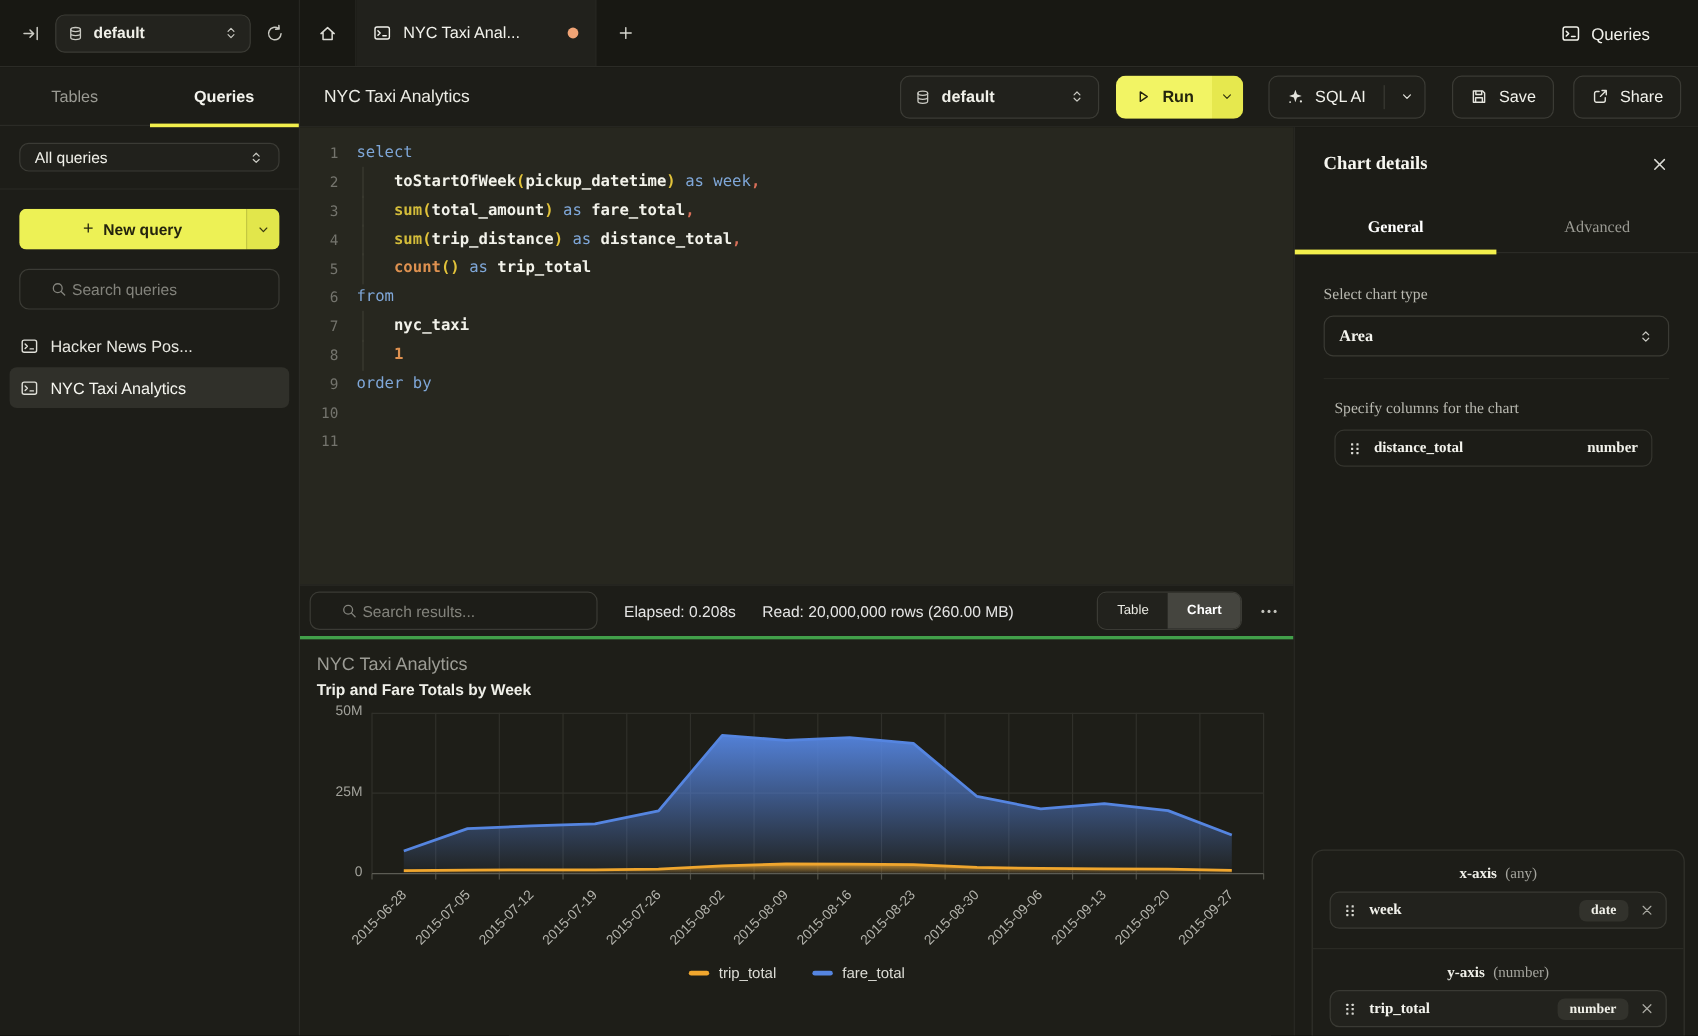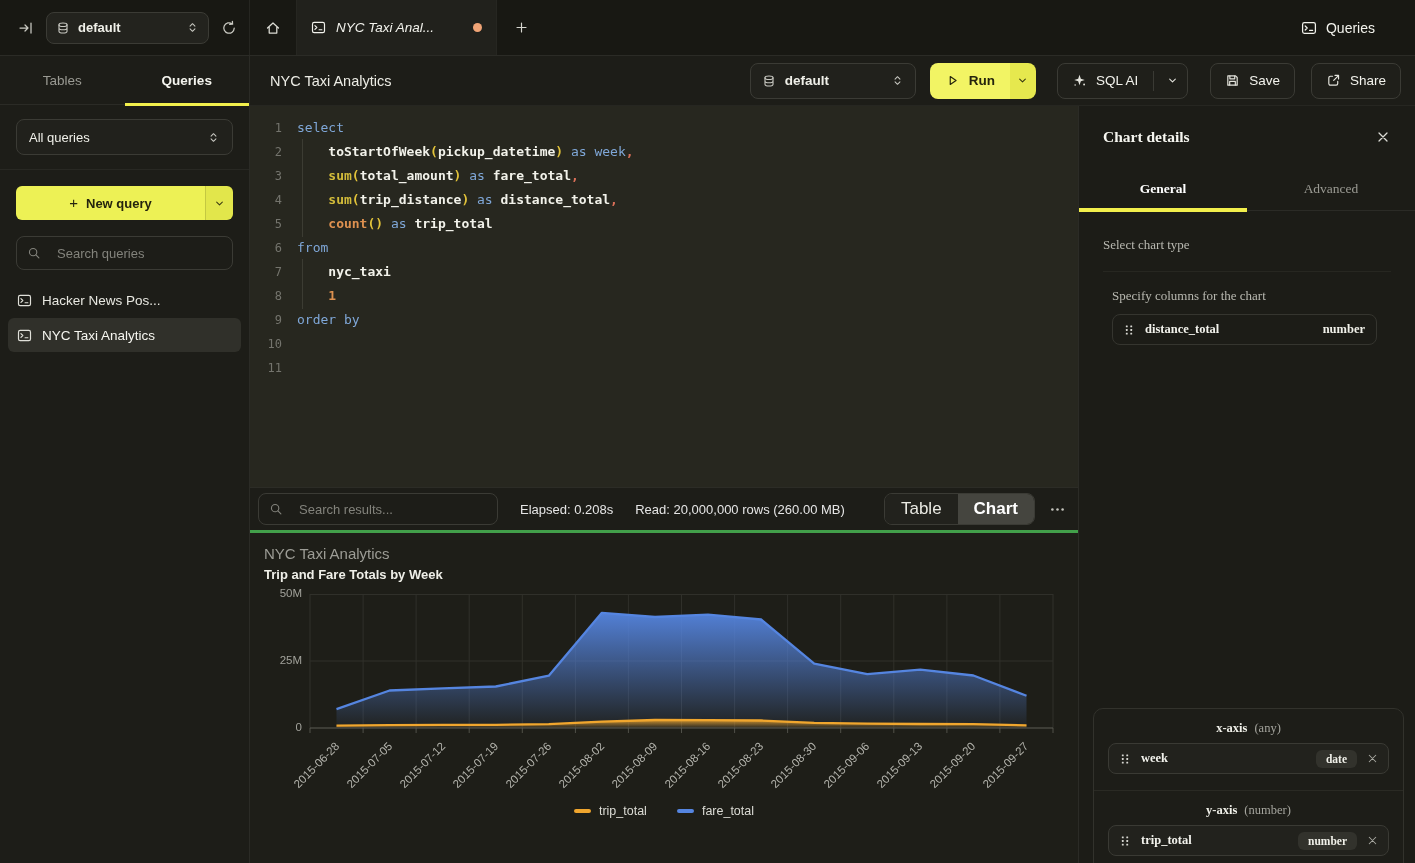--- a/index.html
+++ b/index.html
@@ -13,41 +13,41 @@
   .icon svg { width:100%; height:100%; fill:none; stroke:currentColor; stroke-width:1.25; stroke-linecap:round; stroke-linejoin:round; }
   .icon svg.fill { fill:currentColor; stroke:none; }
   .i13{width:13px;height:13px}.i14{width:14px;height:14px}.i15{width:15px;height:15px}.i16{width:16px;height:16px}.i17{width:17px;height:17px}
 
   
   .topbar { position:absolute; left:0; top:0; width:1415px; height:56px; background:#181813; border-bottom:1px solid #2b2b26; display:flex; align-items:stretch; }
   .tb-left { width:250px; flex:none; display:flex; align-items:center; gap:12px; padding:0 12px 0 18px; border-right:1px solid #262621; }
   .tb-select { height:32px; flex:1; border:1px solid #3b3b35; background:#23231e; border-radius:8px; display:flex; align-items:center; gap:8px; padding:0 9px; font-size:13px; color:#f0f0e9; cursor:pointer; }
   .tb-select .lbl { flex:1; font-weight:600; }
   .muted-ic { color:#c9c9c2; }
-  .tabstrip { display:flex; align-items:stretch;font-style:italic; }
+  .tabstrip { display:flex; align-items:stretch; }
   .tab-home { width:47px; display:flex; align-items:center; justify-content:center; border-right:1px solid #262621; color:#dcdcd5; cursor:pointer; }
   .tab-active { width:200px; background:#21211c; display:flex; align-items:center; gap:10px; padding:0 14px; border-right:1px solid #262621; font-size:13.5px; color:#f2f2ec; cursor:pointer; }
   .tab-dot { width:9px; height:9px; border-radius:50%; background:#f0a476; margin-left:auto; }
   .tab-plus { width:49px; display:flex; align-items:center; justify-content:center; color:#d6d6cf; cursor:pointer; }
   .tb-right { margin-left:auto; display:flex; align-items:center; gap:9px; padding-right:40px; font-size:14px; color:#f2f2ec; cursor:pointer; }
 
   
   .sidebar { position:absolute; left:0; top:56px; width:250px; height:807px; background:#1d1d18; border-right:1px solid #2b2b26; display:flex; flex-direction:column; }
   .sb-tabs { height:49px; flex:none; display:flex; border-bottom:1px solid #2b2b26; }
   .sb-tab { flex:1; display:flex; align-items:center; justify-content:center; font-size:13.5px; color:#9a9a93; position:relative; cursor:pointer; }
   .sb-tab.active { color:#f4f4ee; font-weight:700; }
   .sb-tab.active::after { content:""; position:absolute; left:0; right:0; bottom:-2px; height:3px; background:#f2ef4c; }
-  .sb-select { margin:14px 16px; height:36px; flex:none; border:1px solid #3b3b35; background:#21211c; border-radius:8px; display:flex; align-items:center; padding:0 12px; font-size:13px; color:#f0f0e9; cursor:pointer; }
+  .sb-select { margin:14px 16px; height:24px; flex:none; border:1px solid #3b3b35; background:#21211c; border-radius:8px; display:flex; align-items:center; padding:0 12px; font-size:13px; color:#f0f0e9; cursor:pointer; }
   .sb-select .lbl { flex:1; }
   .sb-div { height:1px; background:#282823; flex:none; }
   .newq { margin:16px; height:34px; flex:none; display:flex; border-radius:6px; overflow:hidden; cursor:pointer; }
   .newq-main { flex:1; background:#edf155; color:#24240e; font-weight:600; font-size:13px; display:flex; align-items:center; justify-content:center; gap:8px; }
   .newq-plus { font-size:15px; font-weight:400; margin-top:-1px; }
   .newq-chev { width:28px; background:#e2e64b; border-left:1px solid rgba(0,0,0,.13); display:flex; align-items:center; justify-content:center; color:#3c3c12; }
-  .inputbox { display:flex; align-items:center; gap:16px; border:1px solid #3b3b35; border-radius:8px; padding:0 10px; color:#83837c; background:transparent; }
+  .inputbox { display:flex; align-items:center; gap:4px; border:1px solid #3b3b35; border-radius:8px; padding:0 25px; color:#83837c; background:transparent; }
   .inputbox input { border:0; background:none; outline:none; color:#e8e8e2; font-size:13px; width:100%; font-family:inherit; }
   .inputbox input::placeholder { color:#83837c; }
   .sb-search { margin:0 16px 12px; height:34px; flex:none; }
   .qlist { flex:1; overflow:hidden; }
   .qrow { height:34px; margin:1px 8px; border-radius:6px; display:flex; align-items:center; gap:10px; padding:0 9px; font-size:13.5px; color:#e8e8e1; cursor:pointer; }
   .qrow.active { background:#30302a; color:#f6f6f0; }
   .qrow .icon { color:#e0e0d9; }
 
   
   .mainhead { position:absolute; left:250px; top:56px; width:1165px; height:50px; background:#1d1d18; border-bottom:1px solid #262621; display:flex; align-items:center; padding:0 14px 0 20px; }
@@ -77,21 +77,21 @@
   .t-p { color:#e2c33a; font-weight:700; }
   .t-i { color:#f2f2ea; font-weight:700; }
   .t-c { color:#d96f58; font-weight:700; }
   .t-w { color:#cccccc; }
 
   
   .resultsbar { position:absolute; left:250px; top:487px; width:828px; height:43px; background:#1d1d18; border-top:1px solid #2c2c26; display:flex; align-items:center; padding:0 12px 0 8px; }
   .rs-search { width:240px; height:32px; flex:none; }
   .rs-stat { font-size:13px; color:#e5e5e5; margin-left:22px; white-space:nowrap; }
   .toggle { margin-left:auto; height:32px; display:flex; border:1px solid #3b3b35; border-radius:8px; overflow:hidden; }
-  .seg { display:flex; align-items:center; padding:0 16px; font-size:17px; color:#eaeae3; background:#22221d; cursor:pointer; }
+  .seg { display:flex; align-items:center; padding:0 16px; font-size:11px; color:#eaeae3; background:#22221d; cursor:pointer; }
   .seg.active { background:#45453f; color:#ffffff; font-weight:600; }
   .dotsbtn { margin-left:14px; color:#c4c4bd; cursor:pointer; }
 
   .splitter { position:absolute; left:250px; top:530px; width:828px; height:3px; background:#42a04a; cursor:row-resize; }
 
   
   .chartpanel { position:absolute; left:250px; top:533px; width:828px; height:330px; background:#1e1e18; overflow:hidden; }
   .cp-title { position:absolute; left:14px; top:12px; font-size:15px; color:#9c9c95; }
   .cp-sub { position:absolute; left:14px; top:34px; font-size:13px; font-weight:700; color:#efefe8; }
   .chart-plot { position:absolute; left:60px; top:61px; width:743px; height:140px; }
@@ -472,20 +472,28 @@
           <path d="m4 4 8 8M12 4l-8 8"></path>
         </svg>
       </span>
   </div>
   <div class="rp-tabs">
     <div class="rp-tab active">General</div>
     <div class="rp-tab">Advanced</div>
   </div>
   <div class="rp-body">
     <div class="rp-label">Select chart type</div>
+    <div class="rp-select">
+      <span class="lbl">Area</span>
+      <span class="icon i13 muted-ic">
+          <svg viewBox="0 0 16 16">
+            <path d="M5 6.3 8 3.3l3 3M5 9.7l3 3 3-3"></path>
+          </svg>
+        </span>
+    </div>
     <div class="rp-div"></div>
     <div class="colgroup">
       <div class="rp-label">Specify columns for the chart</div>
       <div id="availcols">
           <div class="colrow avail">
             <span class="icon i14 grip">
               <svg viewBox="0 0 16 16" class="fill">
                 <rect x="4.4" y="2.8" width="2.1" height="2.1" rx=".4"></rect>
                 <rect x="9.5" y="2.8" width="2.1" height="2.1" rx=".4"></rect>
                 <rect x="4.4" y="6.95" width="2.1" height="2.1" rx=".4"></rect>

